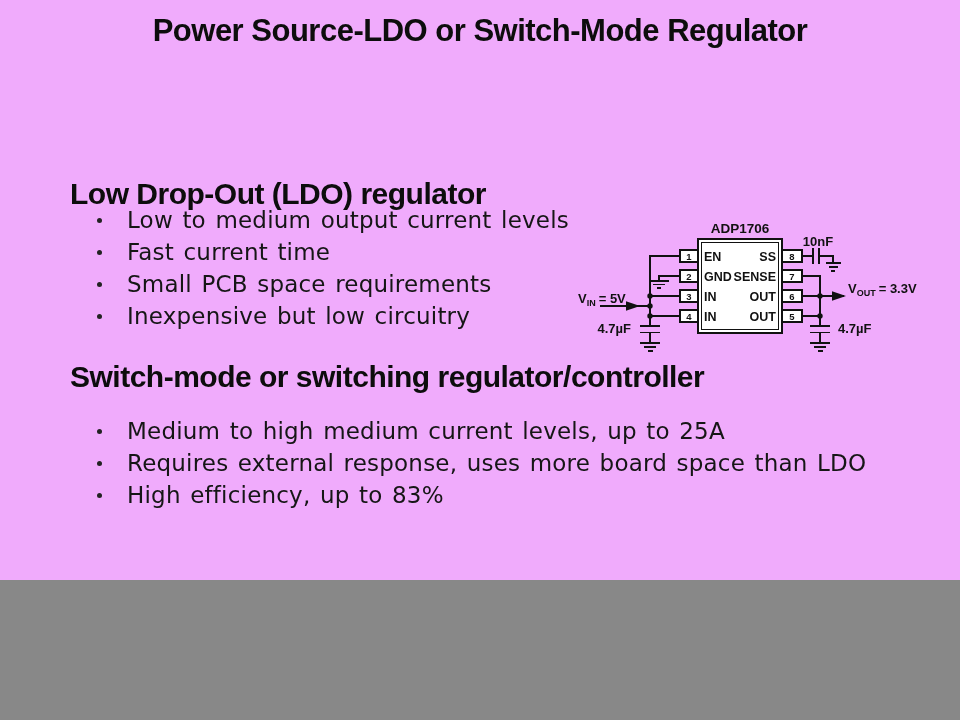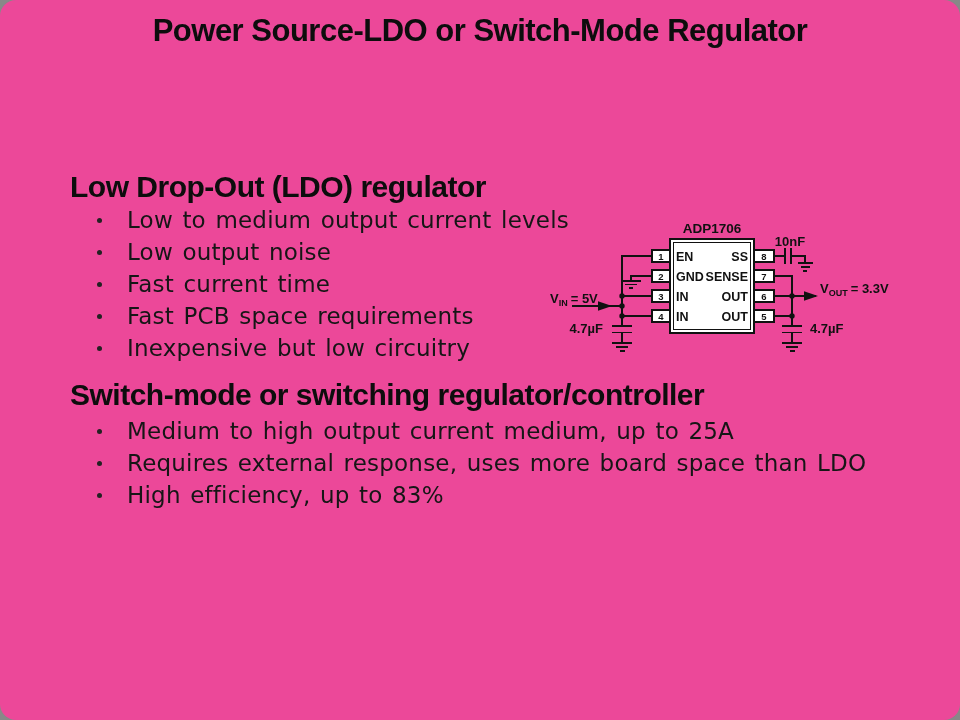--- a/index.html
+++ b/index.html
@@ -1,71 +1,70 @@
 <!DOCTYPE html>
 <html><head>
 <meta charset="utf-8">
 <style>
   html,body { margin:0; padding:0; background:#888; }
   .slide {
-    position:relative; width:960px; height:720px;
-    background:#ec4899; overflow:hidden;
-    font-family:"DejaVu Sans", sans-serif; color:#111;border-radius:16px;
+    position:relative; width:960px; height:580px;
+    background:#f0abfc; overflow:hidden;
+    font-family:"DejaVu Sans", sans-serif; color:#111;
   }
   .slide-title {
     position:absolute; top:13px; left:0; width:960px;
     text-align:center; white-space:nowrap;
     font:700 31px/36px "Liberation Sans", sans-serif;
     letter-spacing:-0.5px; color:#0d0d0d;
   }
   .section-heading {
     position:absolute; left:70px; white-space:nowrap;
     font:700 30px/34px "Liberation Sans", sans-serif;
     letter-spacing:-0.5px; color:#0d0d0d;
   }
-  #heading-ldo { top:170px; }
-  #heading-switch { top:378px;text-align:right; }
+  #heading-ldo { top:177px; }
+  #heading-switch { top:360px;text-align:right; }
   .bullet-list {
     position:absolute; left:70px; margin:0; padding:0; list-style:none;
   }
   #list-ldo { top:204px; }
   #list-switch { top:415px; }
   .bullet-list li {
     position:relative; height:32px; padding-left:57px; white-space:nowrap;
     font:400 23px/32px "DejaVu Sans", sans-serif;
     letter-spacing:0.2px; word-spacing:2px; color:#161616;
   }
   .bullet-list li::before {
     content:""; position:absolute; left:27px; top:14px;
     width:5px; height:5px; border-radius:50%; background:#222;
   }
-  .circuit { position:absolute; left:532px; top:195px; width:400px; height:180px;text-decoration:underline; }
+  .circuit { position:absolute; left:560px; top:195px; width:400px; height:180px;text-decoration:underline; }
   .circuit svg text { font-family:"Liberation Sans", sans-serif; font-weight:700; }
 </style>
 </head>
 <body>
 
 <div class="slide">
 
   <div class="slide-title">Power Source-LDO or Switch-Mode Regulator</div>
 
   <div class="section-heading" id="heading-ldo">Low Drop-Out (LDO) regulator</div>
 
   <ul class="bullet-list" id="list-ldo">
     <li>Low to medium output current levels</li>
-    <li>Low output noise</li>
     <li>Fast current time</li>
-    <li>Fast PCB space requirements</li>
+    <li>Small PCB space requirements</li>
     <li>Inexpensive but low circuitry</li>
   </ul>
 
   <div class="section-heading" id="heading-switch">Switch-mode or switching regulator/controller</div>
 
   <ul class="bullet-list" id="list-switch">
-    <li>Medium to high output current medium, up to 25A</li>
+    <li>Medium to high medium current levels, up to 25A</li>
     <li>Requires external response, uses more board space than LDO</li>
     <li>High efficiency, up to 83%</li>
   </ul>
 
   <div class="circuit">
     <svg width="400" height="180" viewBox="0 0 400 180" xmlns="http://www.w3.org/2000/svg">
 
       <g stroke="#111" stroke-width="1.7" fill="none" shape-rendering="crispEdges">
 
         <path d="M120 61 H90 V131 M90 101 H120 M90 121 H120 M40 111 H90"></path>

